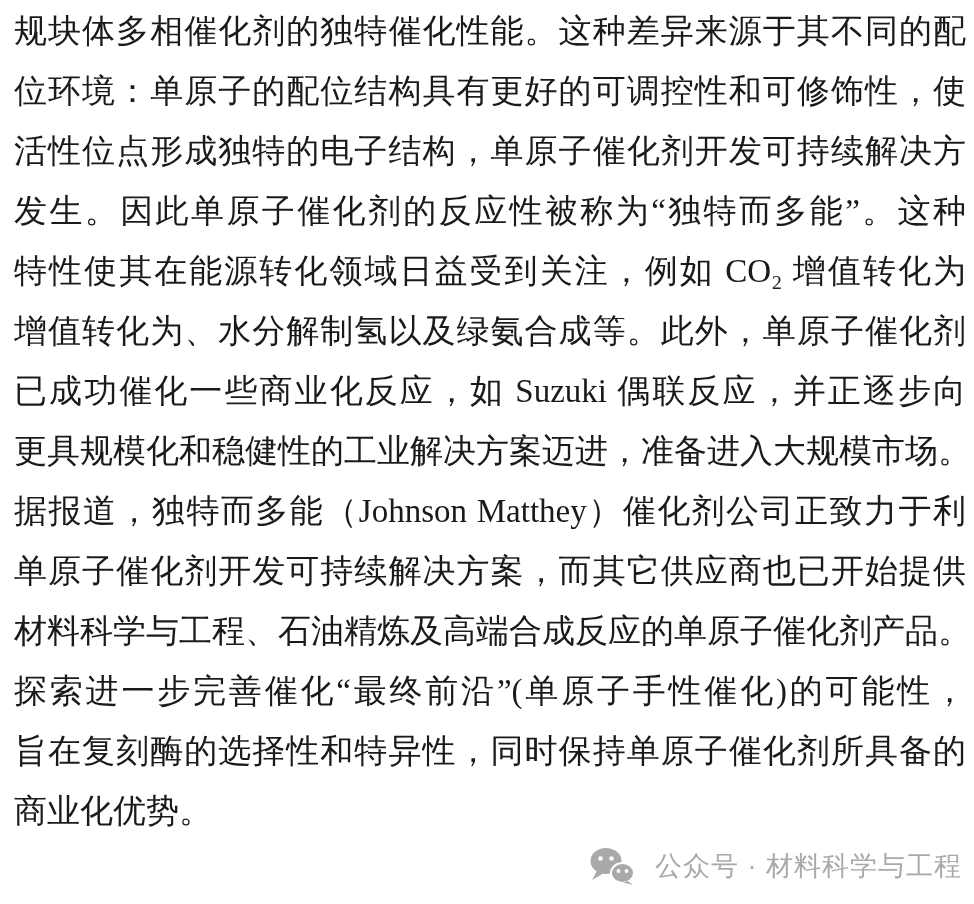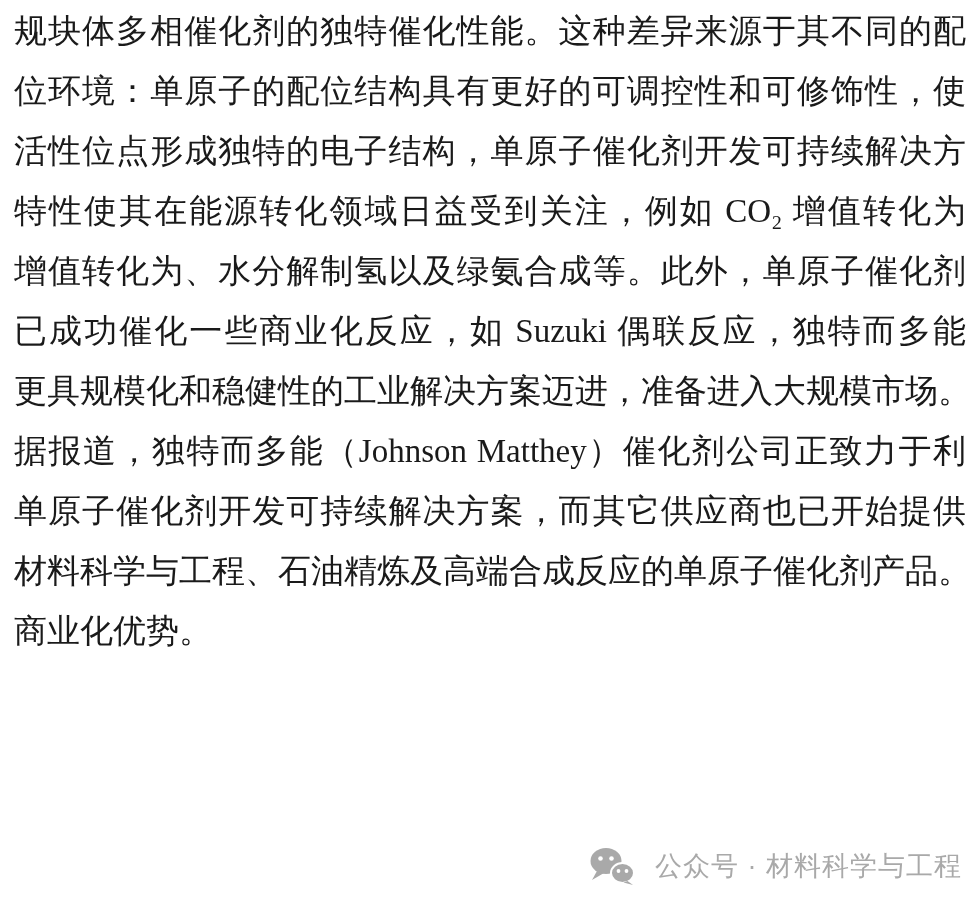--- a/index.html
+++ b/index.html
@@ -62,27 +62,30 @@
 </style>
 </head>
 <body>
 
 <div class="page">
 
   <div class="text-block">
     <div class="line">规块体多相催化剂的独特催化性能。这种差异来源于其不同的配</div>
     <div class="line">位环境：单原子的配位结构具有更好的可调控性和可修饰性，使</div>
     <div class="line">活性位点形成独特的电子结构，单原子催化剂开发可持续解决方案</div>
+    <div class="line">发生。因此单原子催化剂的反应性被称为“独特而多能”。这种</div>
     <div class="line">特性使其在能源转化领域日益受到关注，例如 CO₂ 增值转化为</div>
     <div class="line">增值转化为、水分解制氢以及绿氨合成等。此外，单原子催化剂也</div>
-    <div class="line">已成功催化一些商业化反应，如 Suzuki 偶联反应，独特而多能</div>
+    <div class="line">已成功催化一些商业化反应，如 Suzuki 偶联反应，并正逐步向</div>
     <div class="line clip-right">更具规模化和稳健性的工业解决方案迈进，准备进入大规模市场。</div>
     <div class="line">据报道，独特而多能（Johnson Matthey）催化剂公司正致力于利用</div>
     <div class="line">单原子催化剂开发可持续解决方案，而其它供应商也已开始提供</div>
     <div class="line clip-right">材料科学与工程、石油精炼及高端合成反应的单原子催化剂产品。</div>
+    <div class="line">探索进一步完善催化“最终前沿”(单原子手性催化)的可能性，</div>
+    <div class="line">旨在复刻酶的选择性和特异性，同时保持单原子催化剂所具备的</div>
     <div class="line last">商业化优势。</div>
   </div>
 
   <div class="watermark">
     <span>
       <svg width="46" height="38" viewBox="0 0 46 38" xmlns="http://www.w3.org/2000/svg">
 
         <ellipse cx="17" cy="14" rx="15.5" ry="13" fill="#a9a9a9"></ellipse>
         <path d="M 8 24 L 3 33 L 15 26 Z" fill="#a9a9a9"></path>
         <circle cx="11.5" cy="11.5" r="2.3" fill="#ffffff"></circle>

